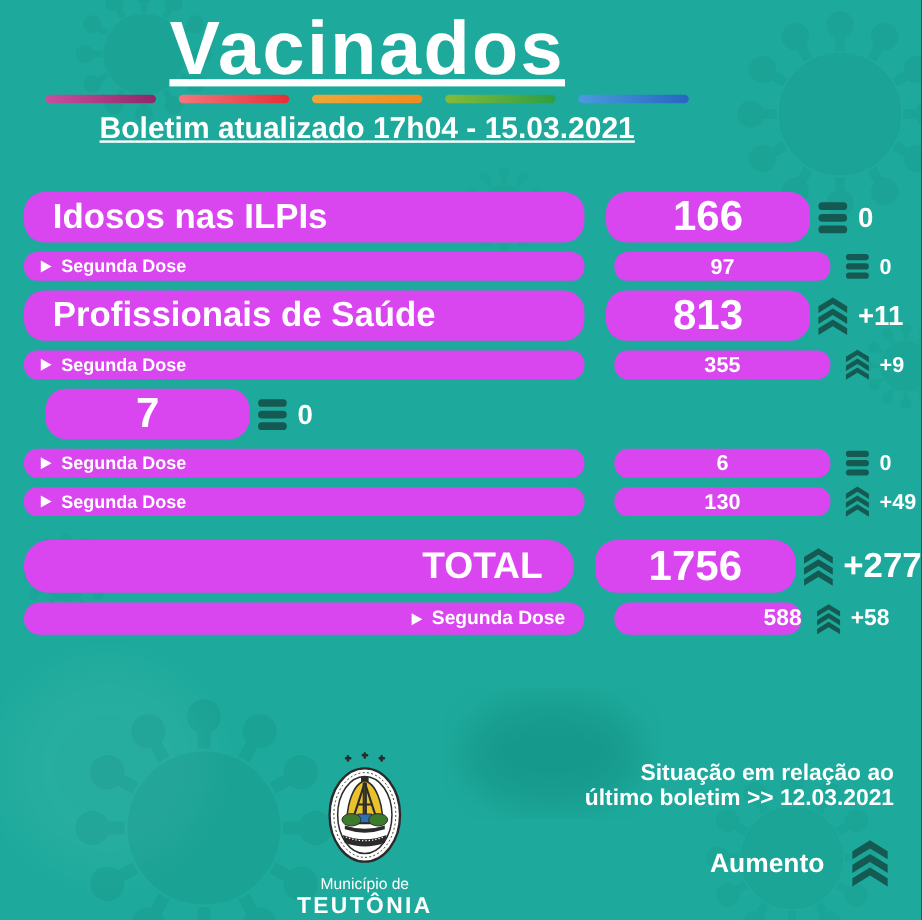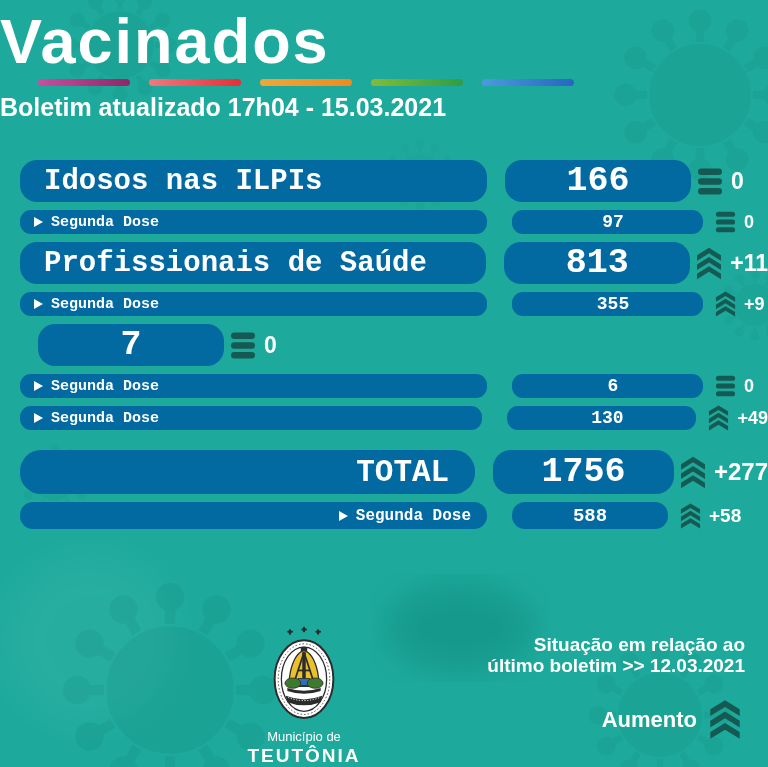--- a/index.html
+++ b/index.html
@@ -1,60 +1,60 @@
 <!DOCTYPE html>
 <html><head>
 <meta charset="utf-8">
 <style>
   html,body{margin:0;padding:0;background:#222;}
   #app{position:relative;width:768px;height:767px;background:#1daa9c;overflow:hidden;
        font-family:"Liberation Sans", sans-serif;color:#fff;}
   #bg-pattern{position:absolute;inset:0;pointer-events:none;}
 
   
-  .header{position:absolute;top:6px;left:0;width:612px;}
+  .header{position:absolute;top:6px;left:0;width:612px;text-align:center;text-decoration:underline;}
   .title{font-size:63px;font-weight:700;letter-spacing:2px;line-height:70px;margin:0;}
   .rainbow{margin-top:3px;display:flex;justify-content:center;gap:19px;}
   .rainbow span{width:92px;height:7px;border-radius:4px;display:block;}
   .subtitle{margin-top:7px;font-size:25px;font-weight:700;}
 
   
   .rows{position:absolute;top:160px;left:20px;width:748px;}
   .row{display:flex;align-items:stretch;margin-bottom:8px;}
-  .label-box,.num-box{background:#0369a1;display:flex;align-items:center;font-family:Liberation Mono, monospace;}
+  .label-box,.num-box{background:#d946ef;display:flex;align-items:center;}
   .label-box{width:467px;padding-left:24px;box-sizing:border-box;}
-  .num-box{width:186px;margin-left:18px;justify-content:center;}
+  .num-box{width:170px;margin-left:18px;justify-content:center;}
   .delta{margin-left:4px;flex:1;display:flex;align-items:center;gap:6px;}
   .val{font-weight:700;}
 
   .row.main{height:42px;}
   .row.main .label-box,.row.main .num-box{border-radius:17px;}
   .row.main .label{font-size:29px;font-weight:700;}
   .row.main.small .label{font-size:19.5px;}
   .row.main .num{font-size:35px;font-weight:700;}
   .row.main .val{font-size:23px;}
 
   .row.dose{height:24px;}
   .row.dose .label-box{border-radius:11px;padding-left:14px;gap:8px;}
-  .row.dose .num-box{border-radius:11px;width:180px;margin-left:25px;padding-left:11px;}
+  .row.dose .num-box{border-radius:11px;width:180px;margin-left:25px;}
   .row.dose .delta{margin-left:10px;}
   .row.dose .label{font-size:15px;font-weight:700;}
   .row.dose .num{font-size:18px;font-weight:700;}
   .row.dose .val{font-size:18px;}
 
   .row.total{height:44px;margin-top:20px;}
   .row.total .label-box{justify-content:flex-end;padding-right:26px;border-radius:21px;}
   .row.total .num-box{border-radius:18px;}
   .row.total .label{font-size:31px;font-weight:700;}
   .row.total .num{font-size:35px;font-weight:700;}
-  .row.total .val{font-size:24px;text-align:right;}
+  .row.total .val{font-size:29px;text-align:right;}
 
   .row.total-dose{height:27px;}
   .row.total-dose .label-box{justify-content:flex-end;padding-right:16px;border-radius:13px;gap:8px;}
-  .row.total-dose .num-box{border-radius:13px;width:156px;margin-left:25px;}
+  .row.total-dose .num-box{border-radius:13px;width:156px;margin-left:25px;justify-content:flex-end;}
   .row.total-dose .delta{margin-left:10px;}
   .row.total-dose .label{font-size:16px;font-weight:700;}
   .row.total-dose .num{font-size:19px;font-weight:700;}
   .row.total-dose .val{font-size:19px;}
 
   .marker{width:0;height:0;border-left:9px solid #fff;border-top:5.5px solid transparent;
           border-bottom:5.5px solid transparent;}
 
   
   .icon{display:flex;align-items:center;color:#155a52;}
@@ -66,21 +66,21 @@
 
   
   .logo-block{position:absolute;left:0;top:626px;width:608px;text-align:center;}
   .logo-block svg.crest{width:86px;height:100px;display:block;margin:0 auto;}
   .logo-line1{font-size:13px;margin-top:3px;}
   .logo-line2{font-size:19px;font-weight:700;letter-spacing:2px;margin-top:1px;}
 
   .legend-block{position:absolute;right:23px;top:634px;display:flex;flex-direction:column;
                 align-items:flex-end;}
   .note{font-size:19px;font-weight:700;text-align:right;line-height:21px;}
-  .legend-row{display:flex;align-items:center;gap:8px;margin-top:22px;}
+  .legend-row{display:flex;align-items:center;gap:18px;margin-top:22px;}
   .legend-row .label{font-size:22px;font-weight:700;}
   .legend-row .icon svg{width:40px;height:43px;}
 </style>
 </head>
 <body>
 
 <svg width="0" height="0" style="position:absolute">
   <defs>
     <g id="g-up">
       <polygon points="16,2 29,10 29,16 16,8 3,16 3,10"></polygon>

